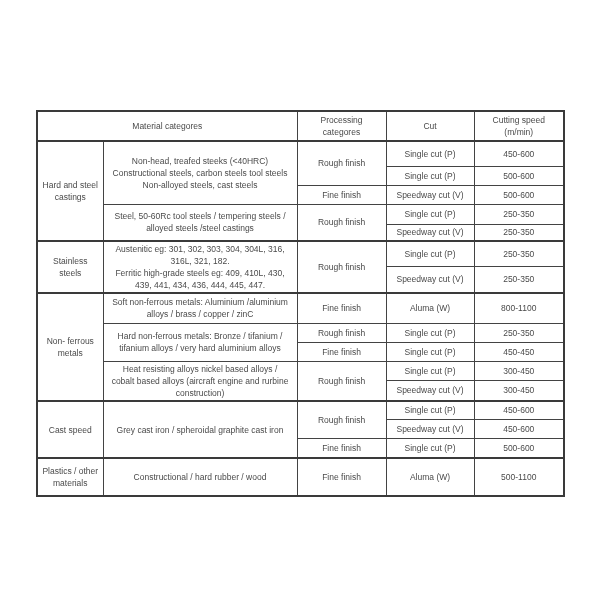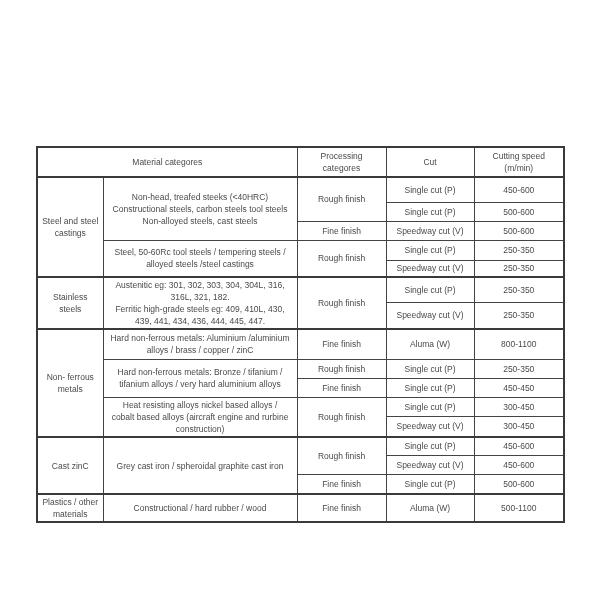--- a/index.html
+++ b/index.html
@@ -19,21 +19,20 @@
   }
   table.cutting-table {
     position: absolute;
     left: 36px;
     top: 110px;
     width: 527px;
     border-collapse: collapse;
     table-layout: fixed;
     border: 2px solid #3a3a3a;
     background: #ffffff;
-    margin-top: 36px;
   }
   table.cutting-table td,
   table.cutting-table th {
     border: 1px solid #434343;
     font-size: 8.5px;
     font-weight: normal;
     color: #4a4a4a;
     text-align: center;
     vertical-align: middle;
     padding: 1px 3px;
@@ -66,21 +65,21 @@
         <tr class="header-row" style="height:30px">
       <th colspan="2">Material categores</th>
       <th>Processing
 categores</th>
       <th>Cut</th>
       <th>Cutting speed
 (m/min)</th>
     </tr>
 
     <tr class="group-start" style="height:25px">
-      <td rowspan="5">Steel and steel
+      <td rowspan="5">Hard and steel
 castings</td>
       <td rowspan="3">Non-head, treafed steeks (&lt;40HRC)
 Constructional steels, carbon steels tool steels
 Non-alloyed steels, cast steels</td>
       <td rowspan="2">Rough finish</td>
       <td>Single cut (P)</td>
       <td>450-600</td>
     </tr>
     <tr style="height:19px">
       <td>Single cut (P)</td>
@@ -115,21 +114,21 @@
       <td>250-350</td>
     </tr>
     <tr style="height:27px">
       <td>Speedway cut (V)</td>
       <td>250-350</td>
     </tr>
 
     <tr class="group-start" style="height:30px">
       <td rowspan="5">Non- ferrous
 metals</td>
-      <td>Hard non-ferrous metals: Aluminium /aluminium
+      <td>Soft non-ferrous metals: Aluminium /aluminium
 alloys / brass / copper / zinC</td>
       <td>Fine finish</td>
       <td>Aluma (W)</td>
       <td>800-1100</td>
     </tr>
     <tr style="height:19px">
       <td rowspan="2">Hard non-ferrous metals: Bronze / tifanium /
 tifanium alloys / very hard aluminium alloys</td>
       <td>Rough finish</td>
       <td>Single cut (P)</td>
@@ -147,37 +146,37 @@
       <td rowspan="2">Rough finish</td>
       <td>Single cut (P)</td>
       <td>300-450</td>
     </tr>
     <tr style="height:21px">
       <td>Speedway cut (V)</td>
       <td>300-450</td>
     </tr>
 
     <tr class="group-start" style="height:18px">
-      <td rowspan="3">Cast zinC</td>
+      <td rowspan="3">Cast speed</td>
       <td rowspan="3">Grey cast iron / spheroidal graphite cast iron</td>
       <td rowspan="2">Rough finish</td>
       <td>Single cut (P)</td>
       <td>450-600</td>
     </tr>
     <tr style="height:19px">
       <td>Speedway cut (V)</td>
       <td>450-600</td>
     </tr>
     <tr style="height:20px">
       <td>Fine finish</td>
       <td>Single cut (P)</td>
       <td>500-600</td>
     </tr>
 
-    <tr class="group-start" style="height:28px">
+    <tr class="group-start" style="height:38px">
       <td>Plastics / other
 materials</td>
       <td>Constructional / hard rubber / wood</td>
       <td>Fine finish</td>
       <td>Aluma (W)</td>
       <td>500-1100</td>
     </tr>
   </tbody>
     </table>
 </div>

